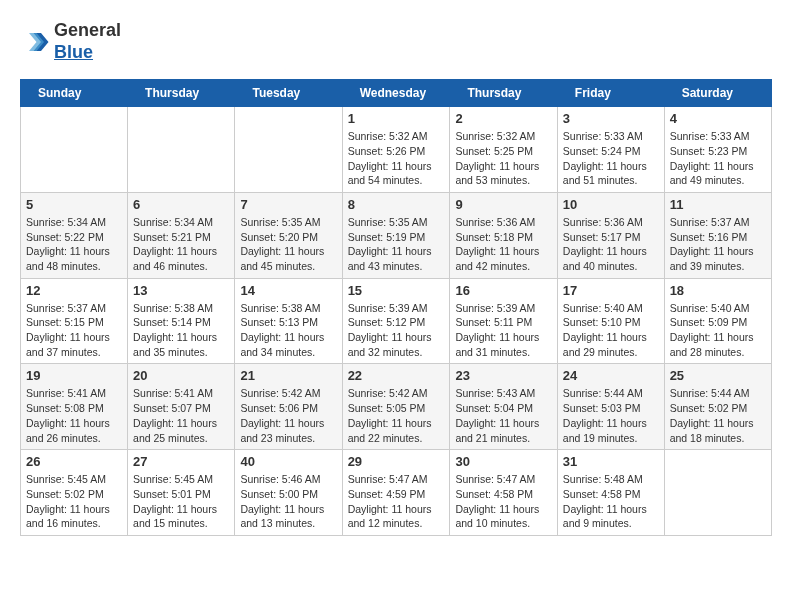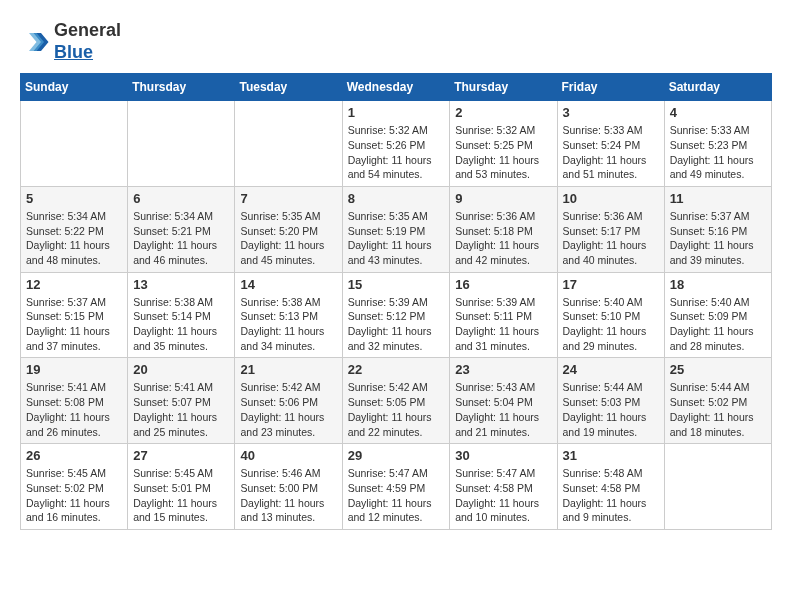--- a/index.html
+++ b/index.html
@@ -7,21 +7,21 @@
       font-family: Arial, sans-serif;
       background: #fff;
       width: 792px;
       min-height: 612px;
       padding: 20px;
     }
     .header {
       display: flex;
       justify-content: space-between;
       align-items: flex-end;
-      margin-bottom: 10px;
+      margin-bottom: 16px;
     }
     .logo {
       display: flex;
       align-items: center;
       gap: 4px;
     }
     .logo-text {
       font-size: 18px;
       font-weight: bold;
       line-height: 1.2;
@@ -46,21 +46,21 @@
     }
     .calendar {
       width: 100%;
       border-collapse: collapse;
       font-size: 11px;
     }
     .calendar th {
       background-color: #1a5fa8;
       color: #fff;
       text-align: left;
-      padding: 6px 4px;
+      padding: 6px 17px;
       font-size: 12px;
       border: 1px solid #1a5fa8;
     }
     .calendar td {
       border: 1px solid #ccc;
       vertical-align: top;
       padding: 4px 5px;
       width: 108px;
       min-height: 80px;
       background: #fff;

